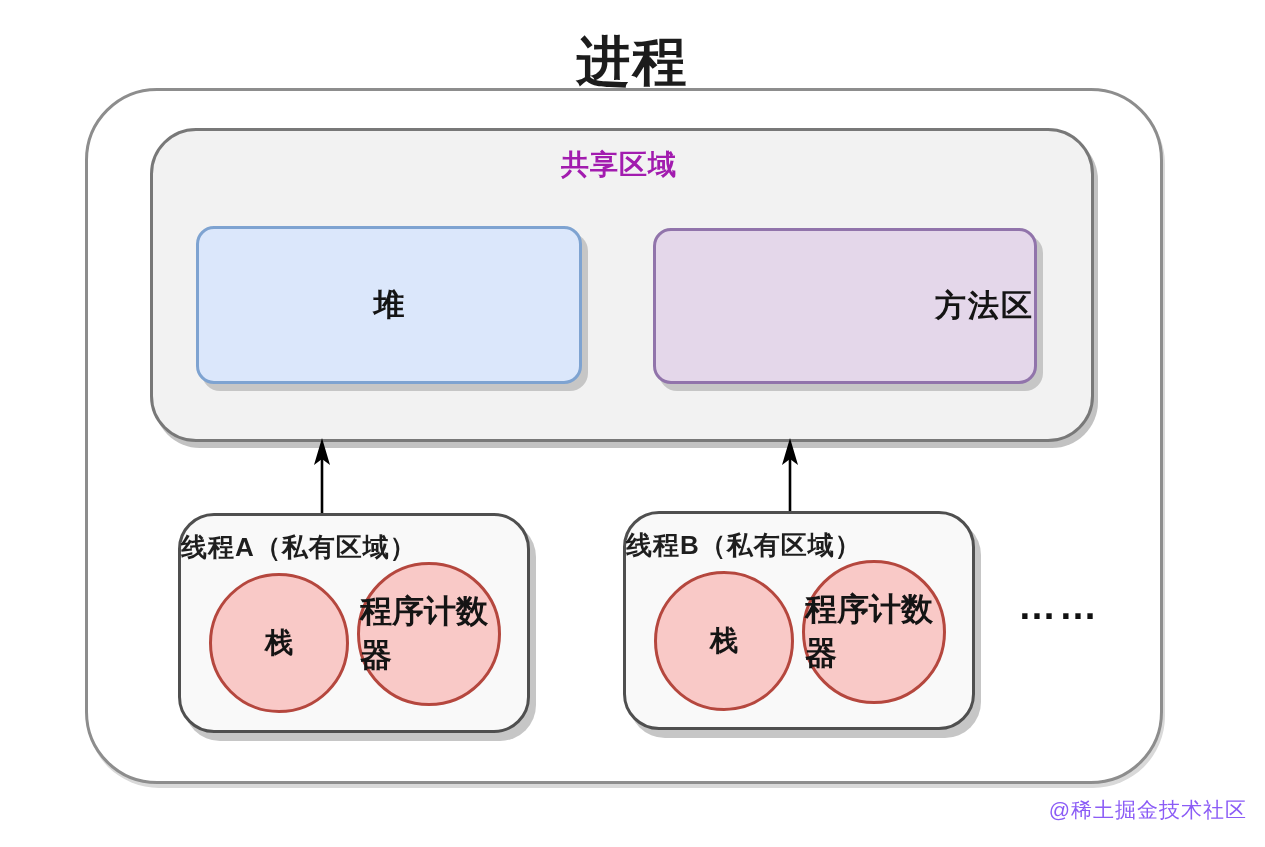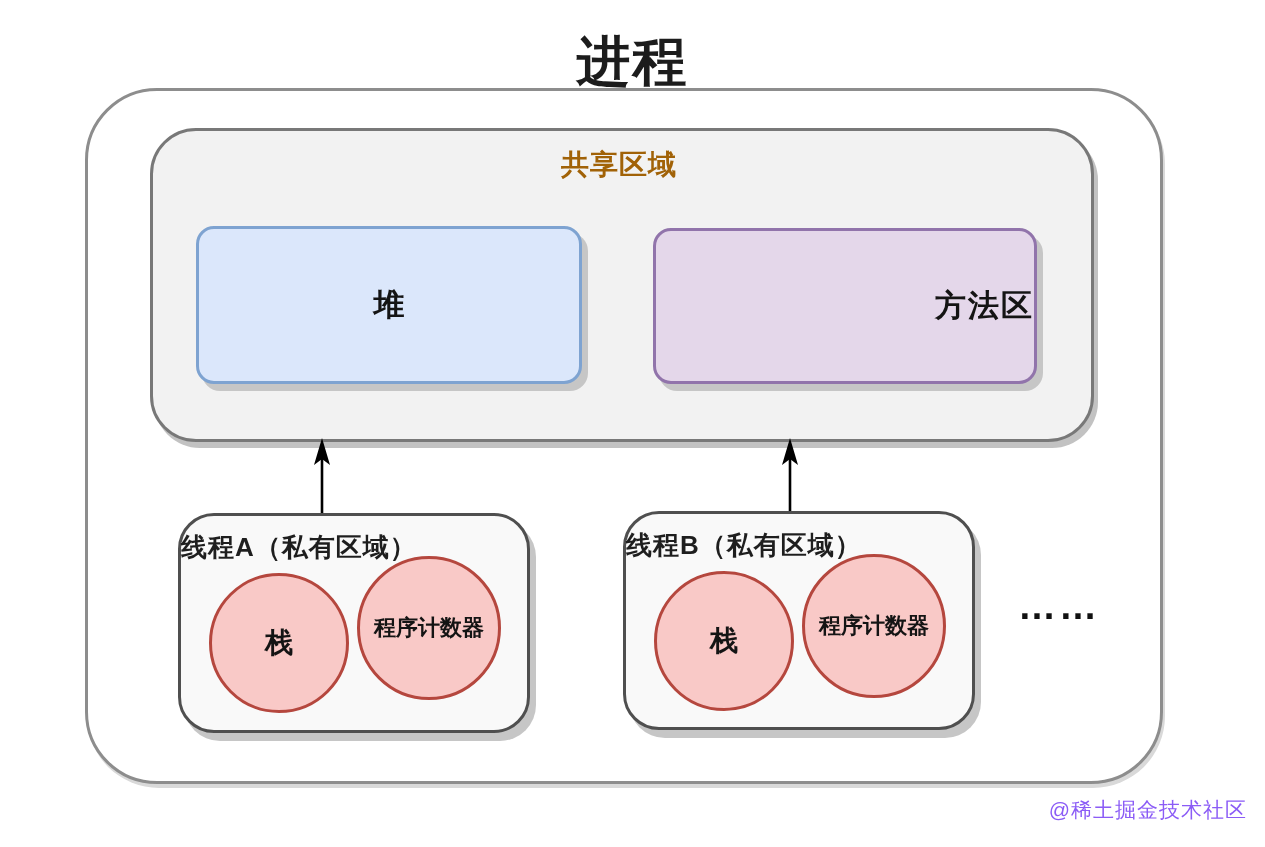--- a/index.html
+++ b/index.html
@@ -49,21 +49,21 @@
     box-shadow: 4px 6px 0 #c2c2c2;
   }
   .shared-label {
     position: absolute;
     left: 150px;
     top: 146px;
     width: 938px;
     text-align: center;
     font-size: 28px;
     font-weight: bold;
-    color: #a16207;
+    color: #a21caf;
     letter-spacing: 1px;
   }
   .heap-box {
     position: absolute;
     left: 196px;
     top: 226px;
     width: 380px;
     height: 152px;
     background: #dbe7fb;
     border: 3px solid #7ea3d1;
@@ -131,24 +131,24 @@
   }
   .circle-stack {
     left: 28px;
     top: 57px;
     width: 134px;
     height: 134px;
     font-size: 28px;
   }
   .circle-pc {
     left: 176px;
-    top: 40px;
+    top: 46px;
     width: 138px;
     height: 138px;
-    font-size: 22px;
+    font-size: 32px;
   }
   .ellipsis {
     position: absolute;
     left: 1018px;
     top: 585px;
     font-size: 38px;
     font-weight: bold;
     color: #111111;
     letter-spacing: 3px;
   }

